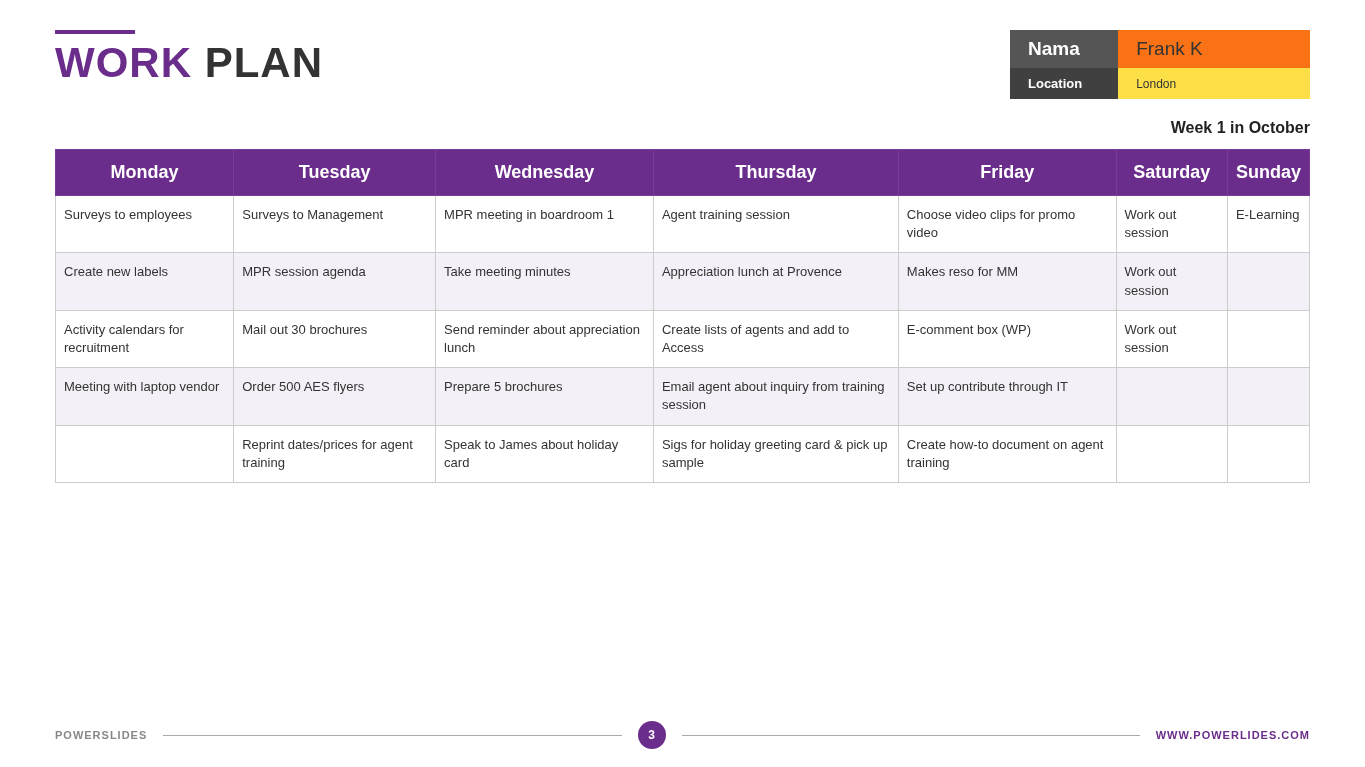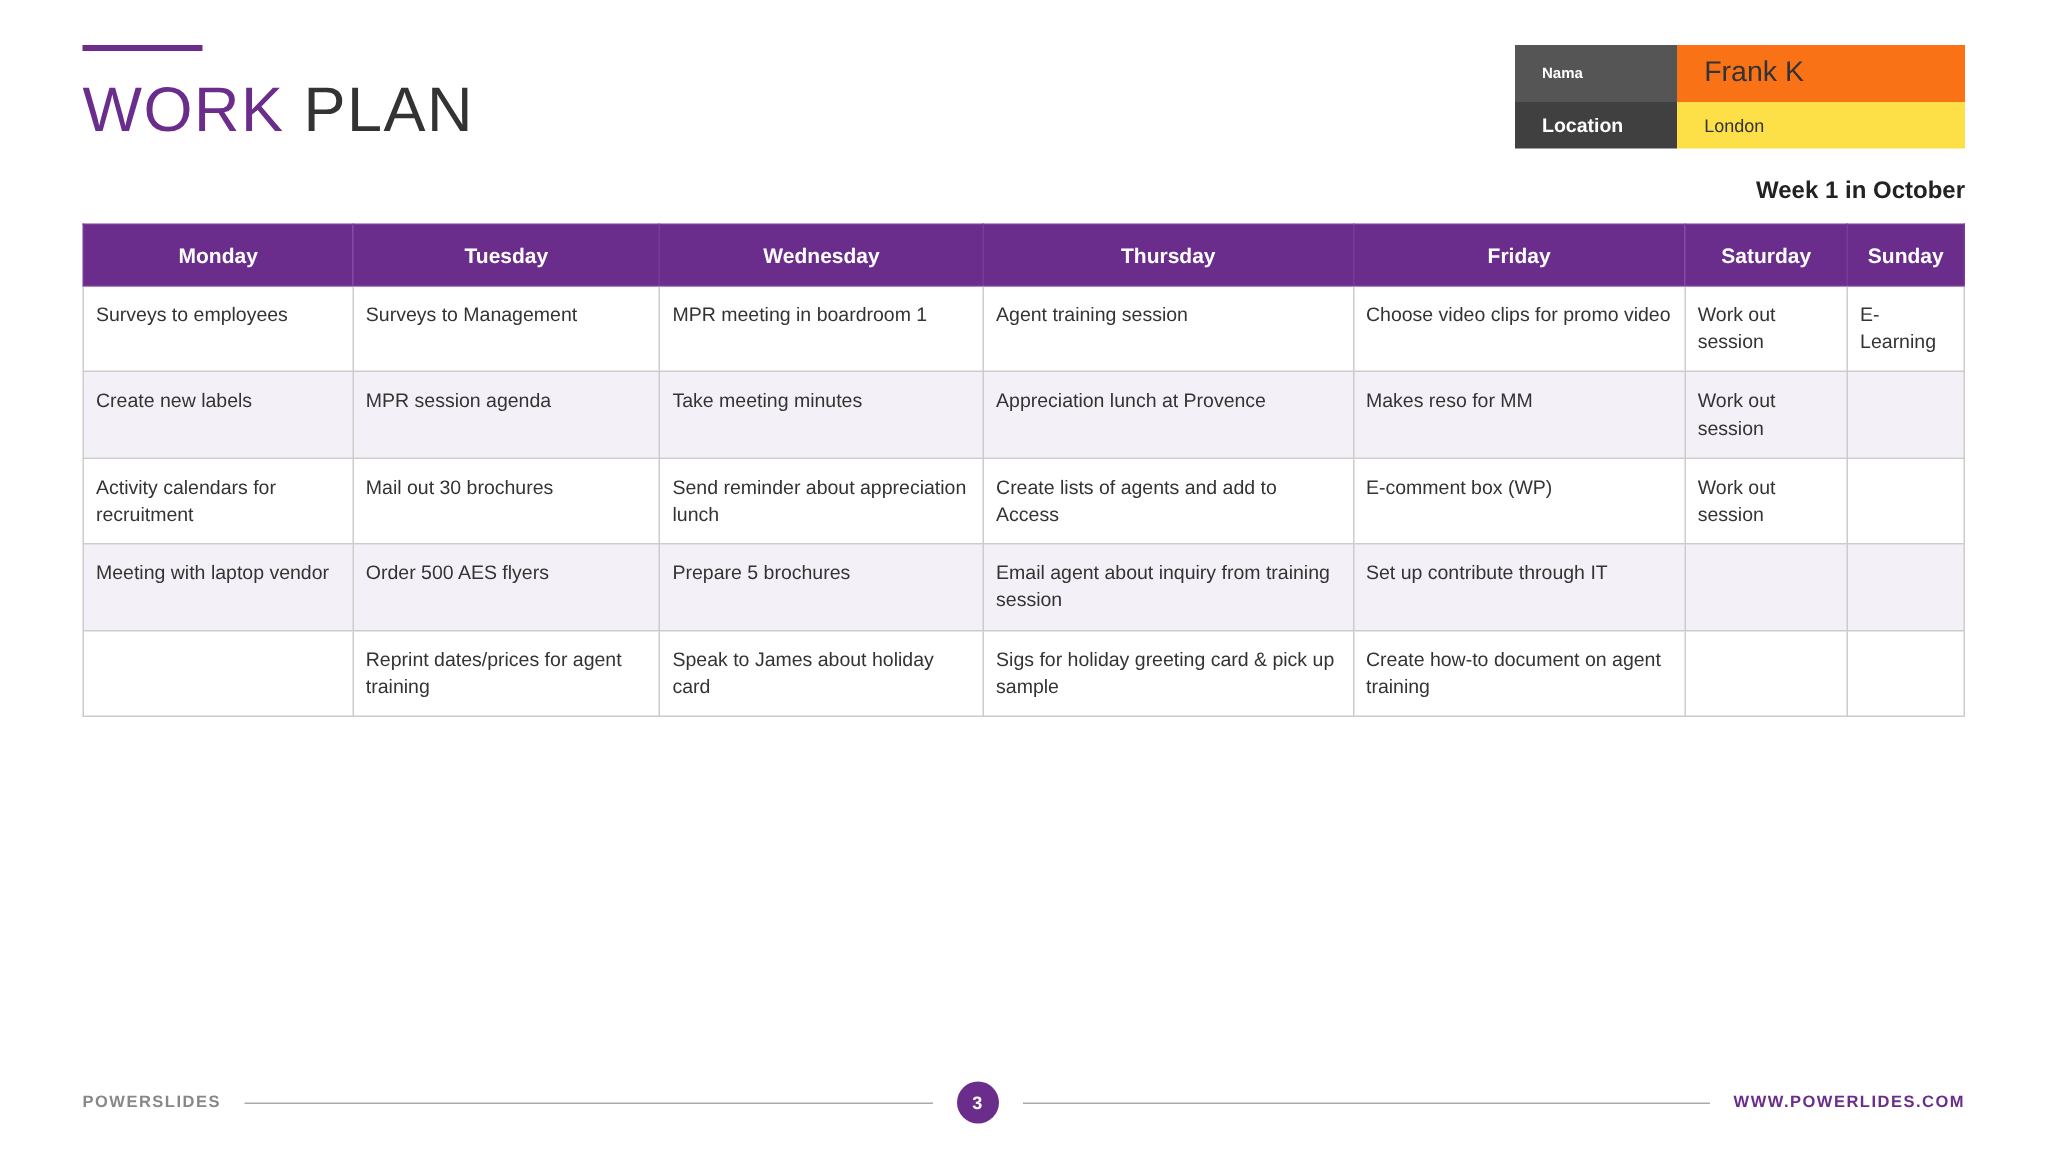--- a/index.html
+++ b/index.html
@@ -35,24 +35,23 @@
 
     .title-underline {
       width: 80px;
       height: 4px;
       background: #6b2d8b;
       margin-bottom: 6px;
     }
 
     .main-title {
       font-size: 42px;
-      font-weight: 400;
+      font-weight: 700;
       letter-spacing: 1px;
       line-height: 1.1;
-      margin-top: 10px;
     }
 
     .title-work {
       color: #6b2d8b;
     }
 
     .title-plan {
       color: #333333;
     }
 
@@ -60,21 +59,21 @@
     .info-table {
       border-collapse: collapse;
       min-width: 300px;
     }
 
     .info-table tr:first-child td:first-child {
       background: #555555;
       color: #ffffff;
       font-weight: 600;
       padding: 8px 18px;
-      font-size: 10px;
+      font-size: 19px;
     }
 
     .info-table tr:first-child td:last-child {
       background: #f97316;
       color: #333333;
       padding: 8px 18px;
       font-size: 19px;
       min-width: 160px;
     }
 
@@ -107,21 +106,21 @@
     .schedule-table {
       width: 100%;
       border-collapse: collapse;
       border: 1px solid #cccccc;
     }
 
     .schedule-table th {
       background: #6b2d8b;
       color: #ffffff;
       font-weight: 700;
-      font-size: 14px;
+      font-size: 18px;
       padding: 12px 8px;
       text-align: center;
       border: 1px solid #7a3a9a;
     }
 
     .schedule-table td {
       border: 1px solid #cccccc;
       vertical-align: top;
       padding: 10px 8px;
       font-size: 13px;

